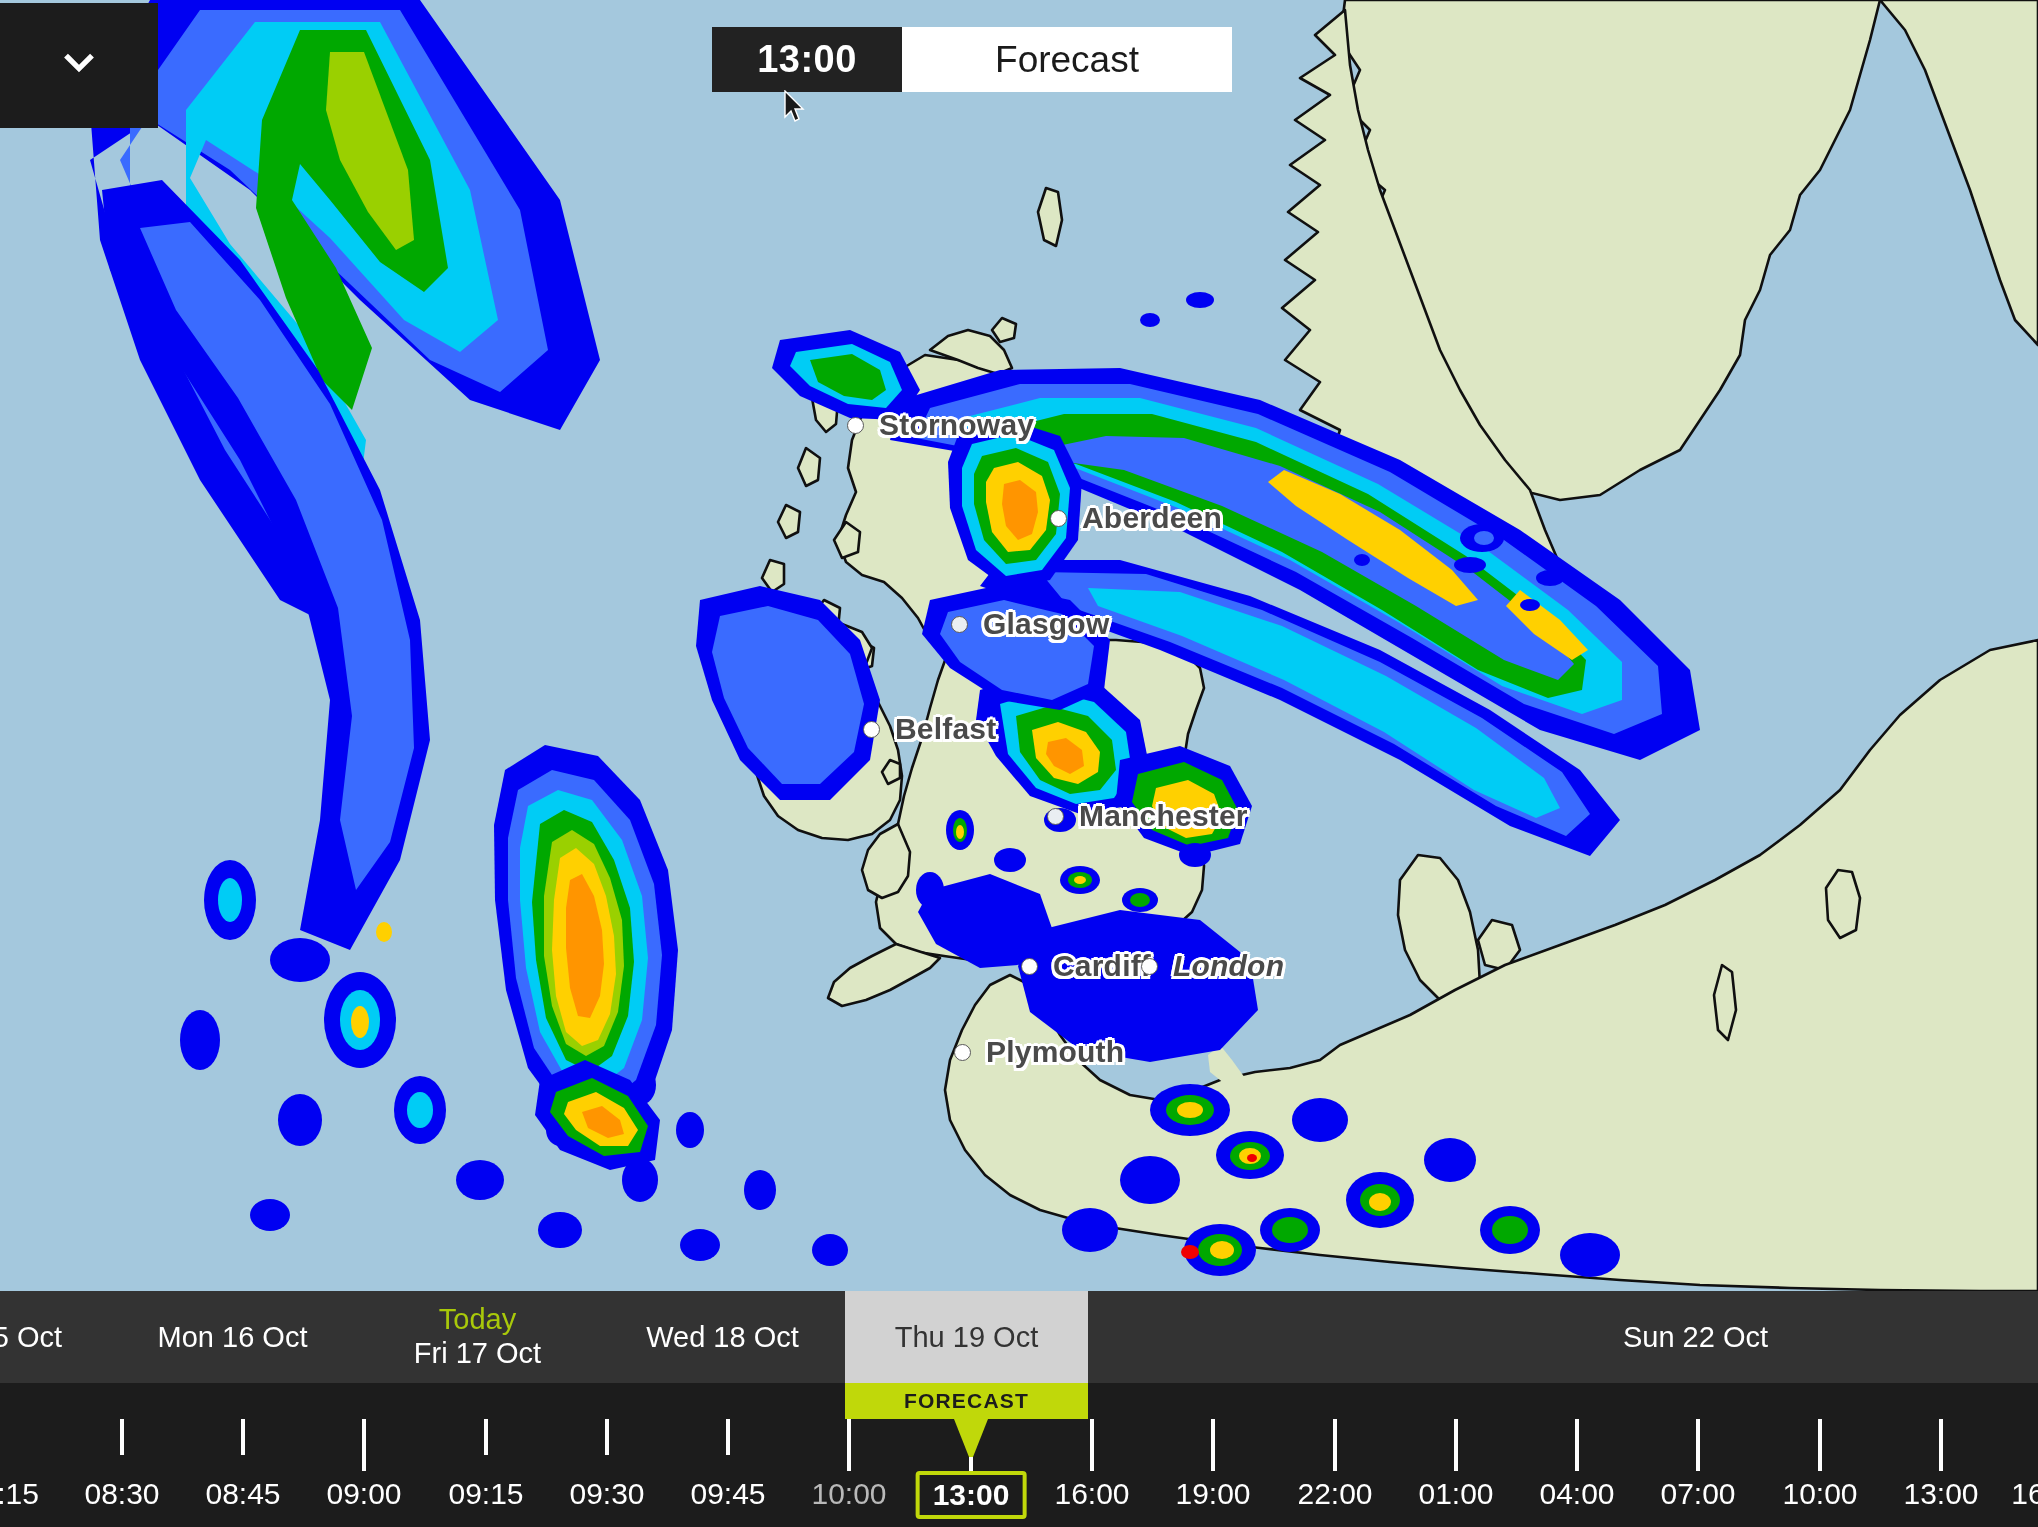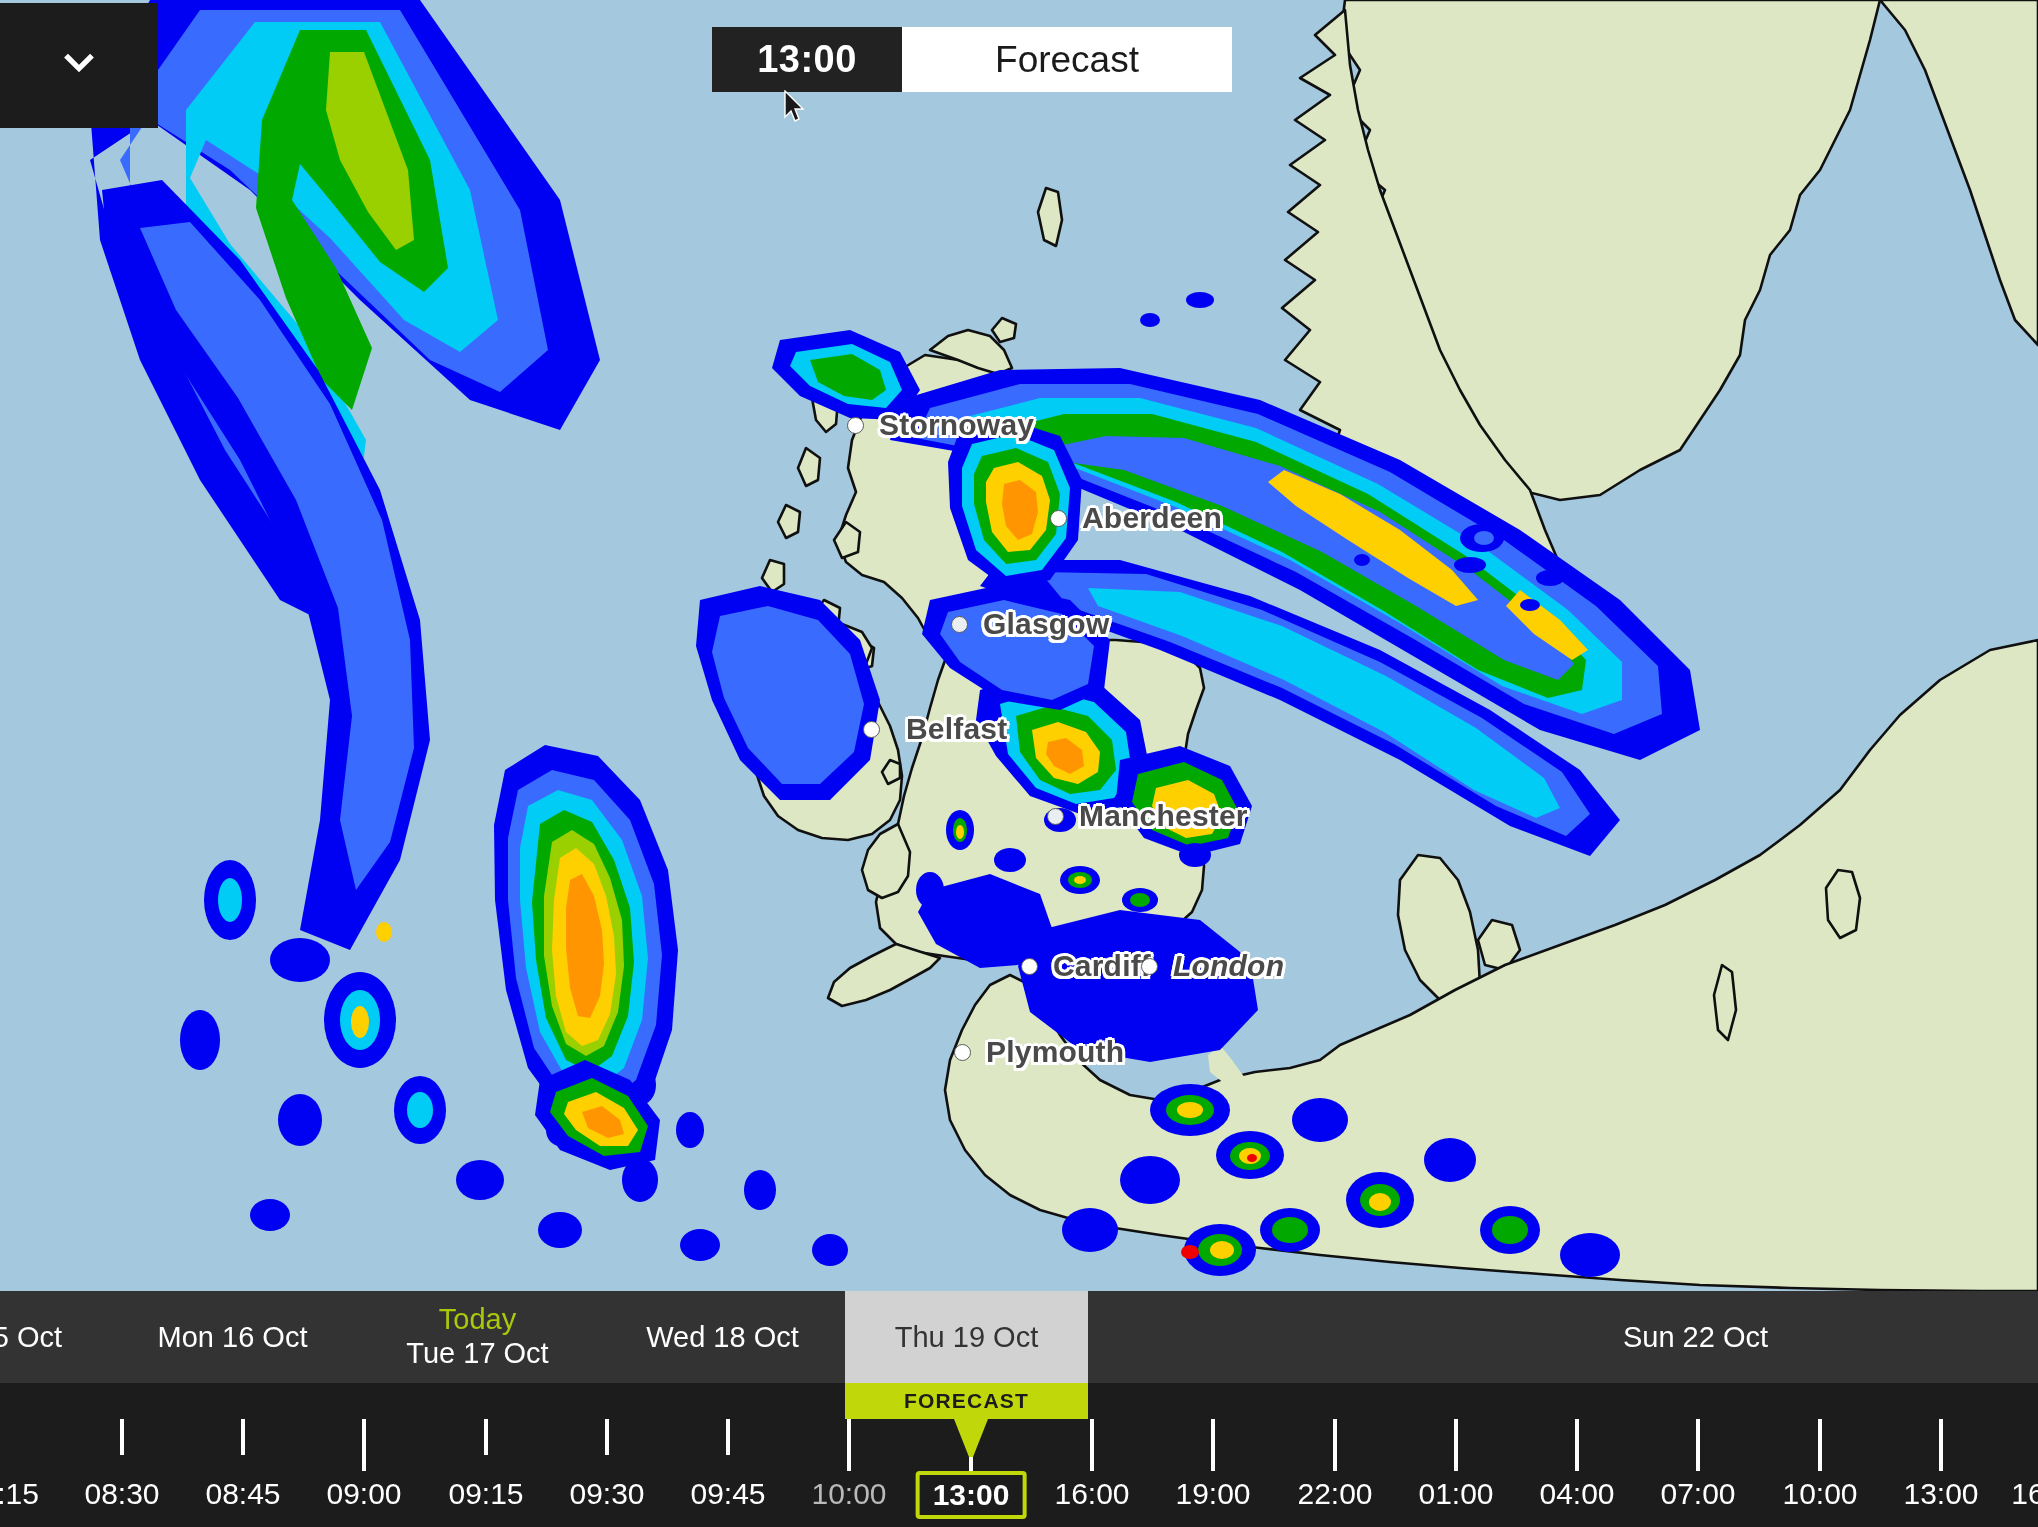--- a/index.html
+++ b/index.html
@@ -490,21 +490,21 @@
       <span class="nm">Stornoway</span>
     </div>
     <div class="city" style="left:1050px; top:501px;">
       <span class="dot"></span>
       <span class="nm">Aberdeen</span>
     </div>
     <div class="city" style="left:951px; top:607px;">
       <span class="dot hollow"></span>
       <span class="nm">Glasgow</span>
     </div>
-    <div class="city" style="left:863px; top:712px;gap:11px;">
+    <div class="city" style="left:863px; top:712px;">
       <span class="dot"></span>
       <span class="nm">Belfast</span>
     </div>
     <div class="city" style="left:1047px; top:799px;">
       <span class="dot hollow"></span>
       <span class="nm">Manchester</span>
     </div>
     <div class="city" style="left:1021px; top:949px;">
       <span class="dot"></span>
       <span class="nm">Cardiff</span>
@@ -538,21 +538,21 @@
 
     <div id="days-row">
       <div class="day-block" style="left:-55px; width:165px;">
         <span class="day-lbl">5 Oct</span>
       </div>
       <div class="day-block" style="left:110px; width:245px;">
         <span class="day-lbl">Mon 16 Oct</span>
       </div>
       <div class="day-block" style="left:355px; width:245px;">
         <span class="today-tag">Today</span>
-        <span class="day-lbl">Tue 17 Oct</span>
+        <span class="day-lbl">Fri 17 Oct</span>
       </div>
       <div class="day-block" style="left:600px; width:245px;">
         <span class="day-lbl">Wed 18 Oct</span>
       </div>
       <div class="day-block active" style="left:845px; width:243px;">
         <span class="day-lbl">Thu 19 Oct</span>
       </div>
       <div class="day-block" style="left:1574px; width:243px;">
         <span class="day-lbl">Sun 22 Oct</span>
       </div>

